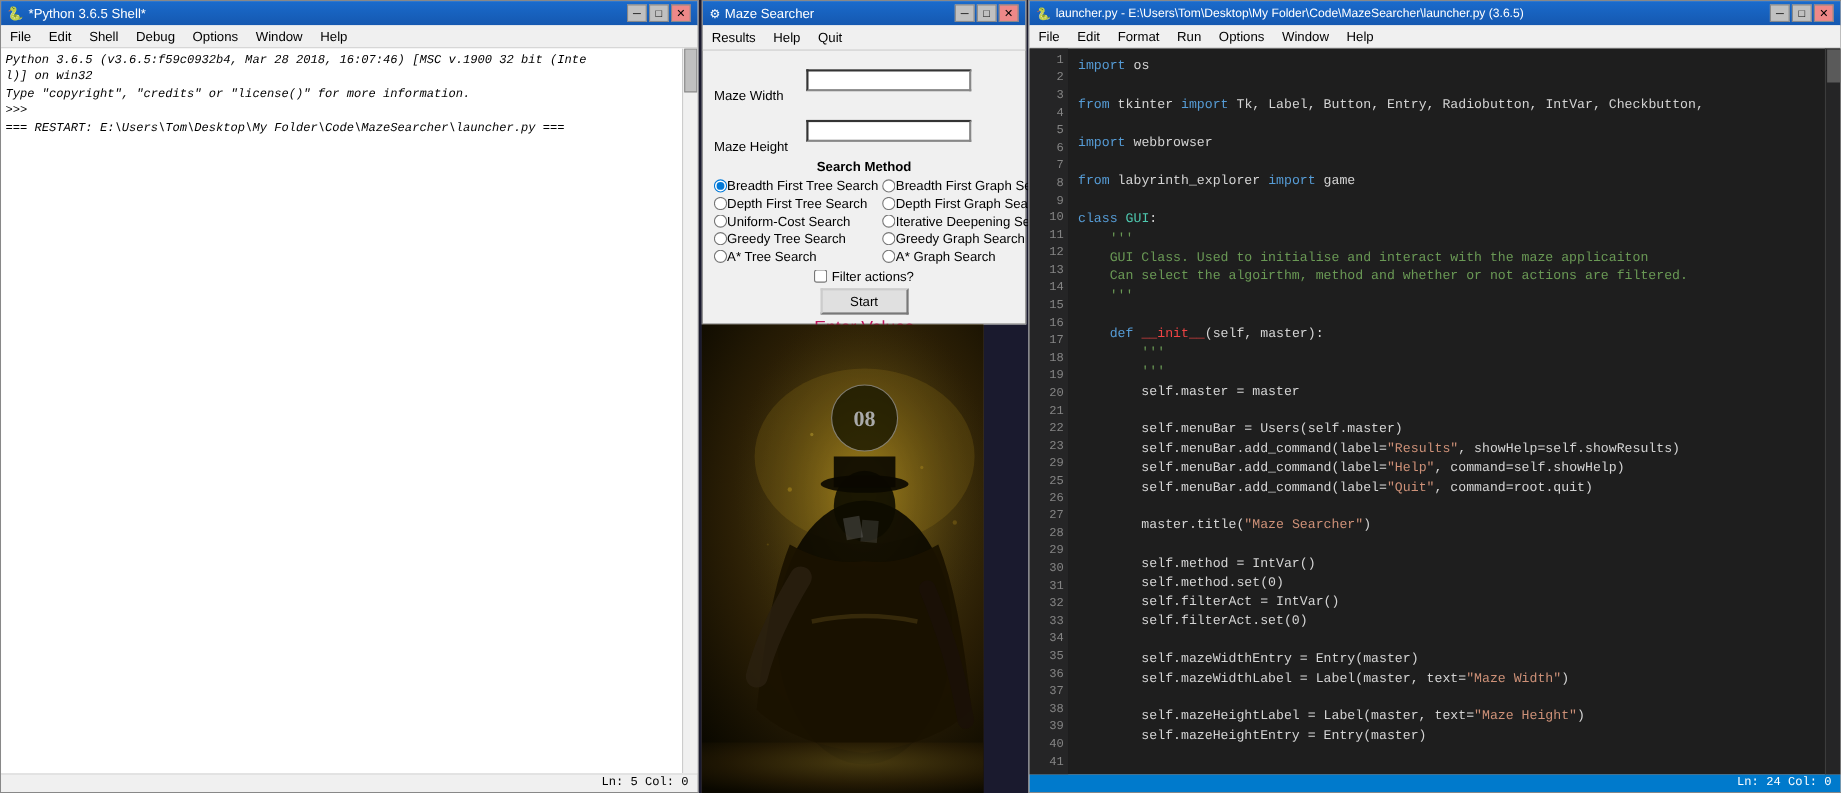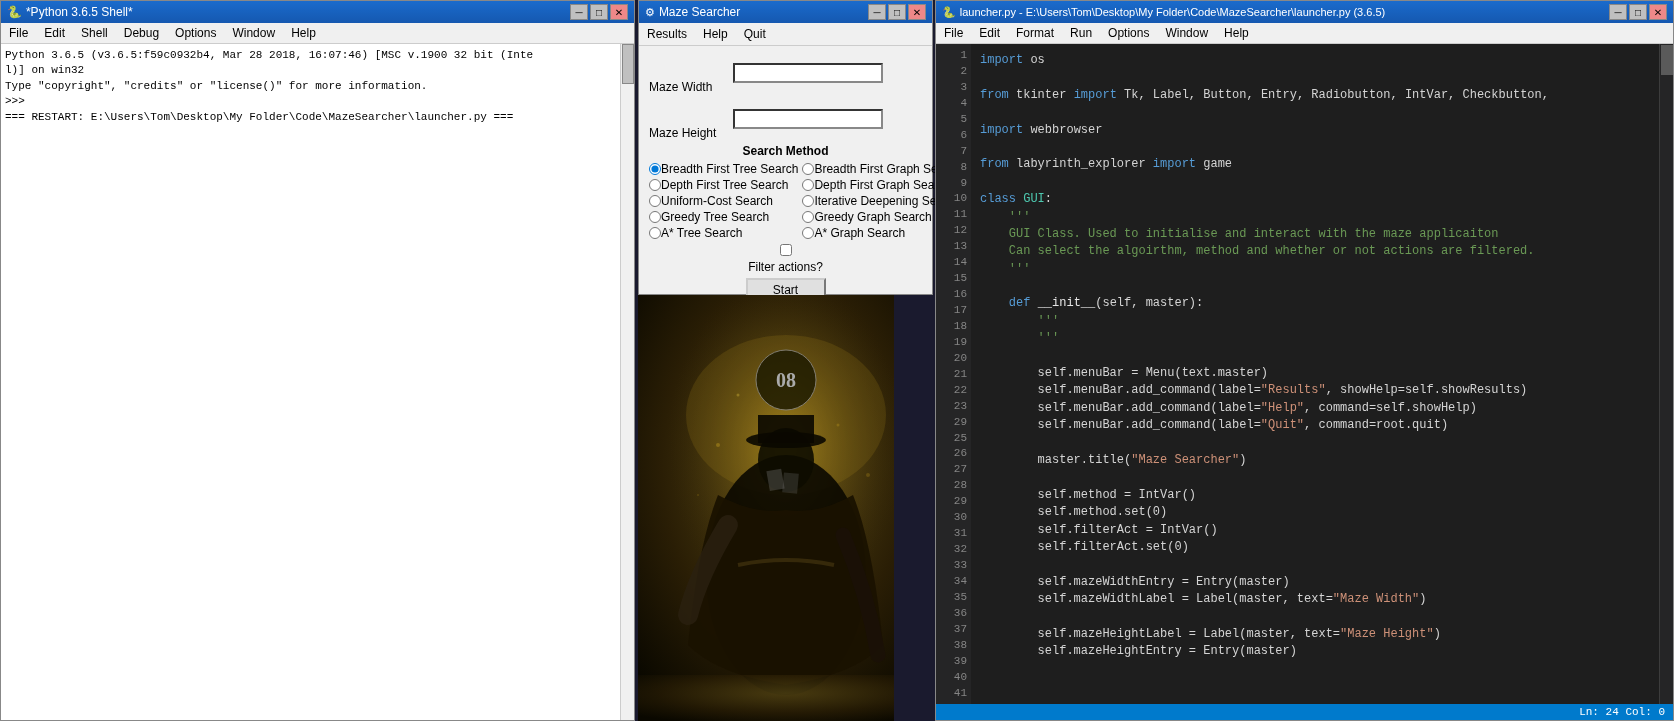--- a/index.html
+++ b/index.html
@@ -82,20 +82,21 @@
     }
 
     .shell-content {
       flex: 1;
       background: white;
       font-family: 'Courier New', monospace;
       font-size: 11px;
       padding: 4px;
       overflow: hidden;
       position: relative;
+      font-style: italic;
     }
 
     .shell-text {
       color: #000;
       line-height: 1.4;
     }
 
     .shell-status {
       background: #f0f0f0;
       border-top: 1px solid #ccc;
@@ -197,21 +198,20 @@
       accent-color: #0078d7;
     }
 
     .filter-row {
       display: flex;
       align-items: center;
       justify-content: center;
       gap: 4px;
       font-size: 12px;
       margin: 3px 0;
-      flex-direction: column;
     }
 
     .check-input {
       width: 12px;
       height: 12px;
     }
 
     .start-btn {
       display: block;
       margin: 4px auto;
@@ -298,21 +298,21 @@
       line-height: 1.45;
     }
 
     .code-line {
       white-space: pre;
       display: block;
     }
 
     
     .kw { color: #569cd6; } 
-    .fn { color: #e5e5e5; } 
+    .fn { color: #ef4444; } 
     .st { color: #ce9178; } 
     .cm { color: #6a9955; } 
     .cl { color: #4ec9b0; } 
     .wh { color: #d4d4d4; } 
 
     .editor-status {
       background: #007acc;
       color: white;
       padding: 2px 8px;
       font-size: 11px;
@@ -350,20 +350,23 @@
     <div class="shell-text">
       <div>Python 3.6.5 (v3.6.5:f59c0932b4, Mar 28 2018, 16:07:46) [MSC v.1900 32 bit (Inte</div>
       <div>l)] on win32</div>
       <div>Type "copyright", "credits" or "license()" for more information.</div>
       <div>&gt;&gt;&gt; </div>
       <div>=== RESTART: E:\Users\Tom\Desktop\My Folder\Code\MazeSearcher\launcher.py ===</div>
     </div>
     <div class="scroll-area">
       <div class="scroll-thumb"></div>
     </div>
+  </div>
+  <div class="shell-status">
+    <span>Ln: 5   Col: 0</span>
   </div>
 </div>
 
 <div class="window maze-dialog">
   <div class="title-bar">
     <div class="title-bar-left">
       <span style="font-size:11px;">⚙</span>
       <span>Maze Searcher</span>
     </div>
     <div class="title-bar-controls">
@@ -563,22 +566,23 @@
       <span class="code-line">&nbsp;</span>
       <span class="code-line"><span class="kw">class</span> <span class="cl">GUI</span><span class="wh">:</span></span>
       <span class="code-line"><span class="wh">    </span><span class="cm">'''</span></span>
       <span class="code-line"><span class="cm">    GUI Class. Used to initialise and interact with the maze applicaiton</span></span>
       <span class="code-line"><span class="cm">    Can select the algoirthm, method and whether or not actions are filtered.</span></span>
       <span class="code-line"><span class="cm">    '''</span></span>
       <span class="code-line">&nbsp;</span>
       <span class="code-line"><span class="wh">    </span><span class="kw">def</span> <span class="fn">__init__</span><span class="wh">(self, master):</span></span>
       <span class="code-line"><span class="wh">        </span><span class="cm">'''</span></span>
       <span class="code-line"><span class="cm">        '''</span></span>
-      <span class="code-line">&nbsp;</span>
-      <span class="code-line"><span class="wh">        self.menuBar = Menu(text.master)</span></span>
+      <span class="code-line"><span class="wh">        self.master = master</span></span>
+      <span class="code-line">&nbsp;</span>
+      <span class="code-line"><span class="wh">        self.menuBar = Users(self.master)</span></span>
       <span class="code-line"><span class="wh">        self.menuBar.add_command(label=</span><span class="st">"Results"</span><span class="wh">, showHelp=self.showResults)</span></span>
       <span class="code-line"><span class="wh">        self.menuBar.add_command(label=</span><span class="st">"Help"</span><span class="wh">, command=self.showHelp)</span></span>
       <span class="code-line"><span class="wh">        self.menuBar.add_command(label=</span><span class="st">"Quit"</span><span class="wh">, command=root.quit)</span></span>
       <span class="code-line">&nbsp;</span>
       <span class="code-line"><span class="wh">        master.title(</span><span class="st">"Maze Searcher"</span><span class="wh">)</span></span>
       <span class="code-line">&nbsp;</span>
       <span class="code-line"><span class="wh">        self.method = IntVar()</span></span>
       <span class="code-line"><span class="wh">        self.method.set(0)</span></span>
       <span class="code-line"><span class="wh">        self.filterAct = IntVar()</span></span>
       <span class="code-line"><span class="wh">        self.filterAct.set(0)</span></span>

